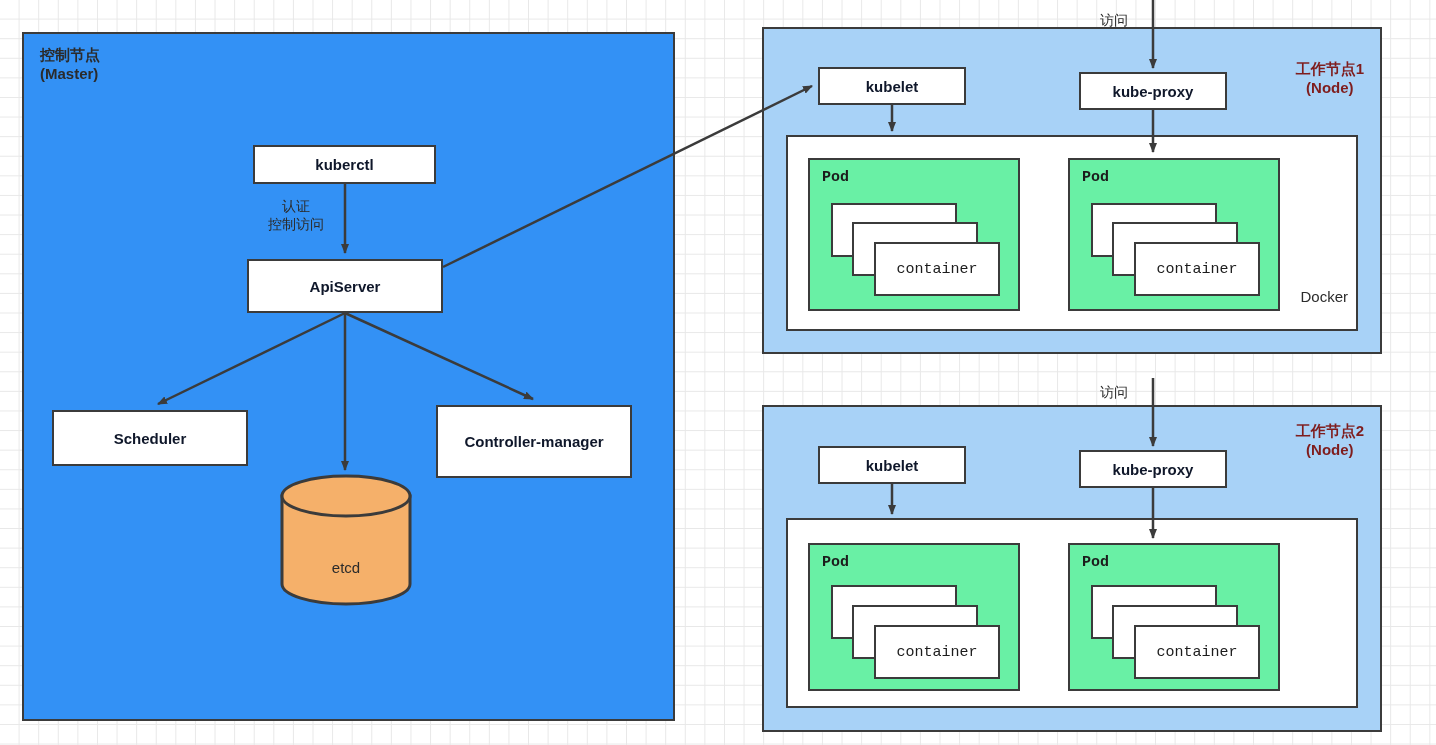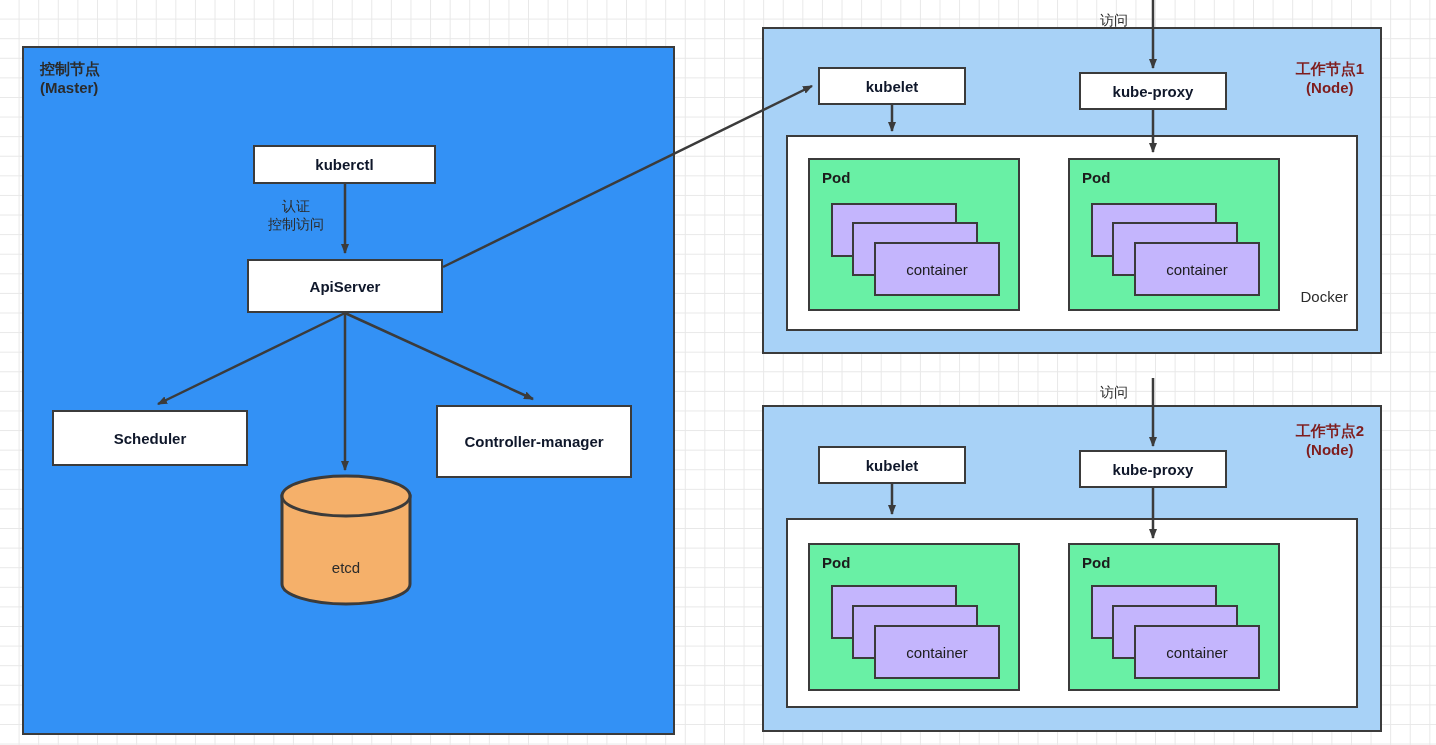--- a/index.html
+++ b/index.html
@@ -42,23 +42,24 @@
     background-color: #3391f5;
   }
   .node-box {
     background-color: #a8d2f7;
   }
   .docker-box {
     background-color: #ffffff;
   }
   .pod-box {
     background-color: #69f0a5;
+    font-family: Liberation Mono, monospace;
   }
   .container-box {
-    background-color: #c4b5fd;
+    background-color: #ffffff;
   }
   .white-node {
     background-color: #ffffff;
     display: flex;
     align-items: center;
     justify-content: center;
     font-weight: bold;
     font-size: 15px;
     color: #0f172a;
   }
@@ -124,21 +125,21 @@
     font-size: 14px;
     color: #2b2b2b;
     text-align: right;
   }
 </style>
 </head>
 <body>
 
 <div id="canvas">
 
-  <div class="box master-box" style="left:22px; top:32px; width:653px; height:689px;margin-top:14px;">
+  <div class="box master-box" style="left:22px; top:32px; width:653px; height:689px;">
     <div class="corner-label" style="left:16px; top:12px;">控制节点
 (Master)</div>
   </div>
 
   <div class="box white-node" style="left:253px; top:145px; width:183px; height:39px;">kuberctl</div>
 
   <div class="edge-label" style="left:251px; top:197px; width:90px;">认证
 控制访问</div>
 
   <div class="box white-node" style="left:52px; top:410px; width:196px; height:56px;">Scheduler</div>

